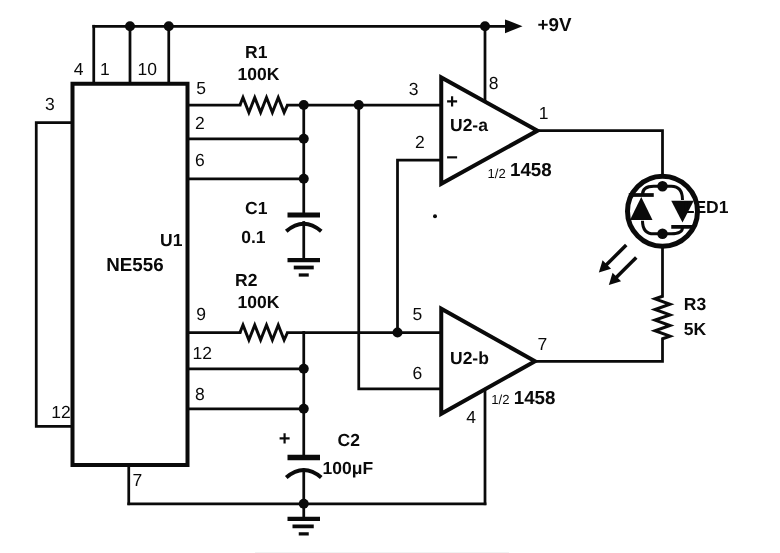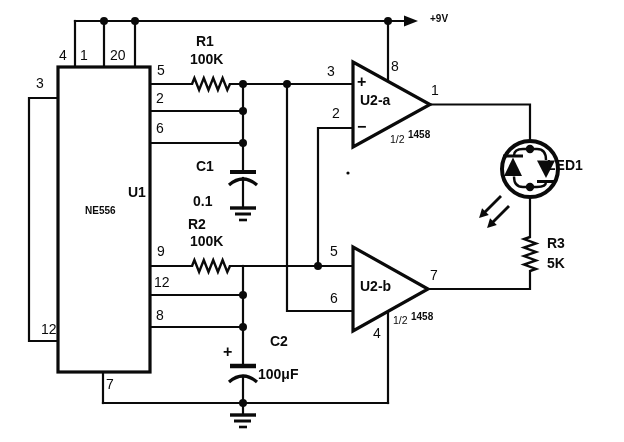--- a/index.html
+++ b/index.html
@@ -1,21 +1,21 @@
 <!DOCTYPE html>
 <html><head>
 <meta charset="utf-8">
 <style>
   html,body{margin:0;padding:0;background:#e8e8e8;}
   #canvas{position:relative;width:624px;height:442px;background:#ffffff;overflow:hidden;}
   #schematic-svg{position:absolute;left:0;top:0;}
   .lbl{position:absolute;font-family:"Liberation Sans",sans-serif;font-size:14px;font-weight:400;
        color:#0a0a0a;white-space:nowrap;line-height:1.1;}
   .b{font-weight:700;}
-  .lg{font-size:10px;text-align:center;}
+  .lg{font-size:15px;text-align:center;}
   .sm{font-size:10.5px;text-align:center;}
   .sign{font-size:16px;font-weight:700;line-height:1.0;}
 </style>
 </head>
 <body>
 
 <div id="canvas">
 
   <svg id="schematic-svg" width="624" height="442" viewBox="0 0 624 442">
 
@@ -121,43 +121,43 @@
       </g>
       <g transform="translate(509,206) rotate(135)">
         <line x1="0" y1="0" x2="23" y2="0" stroke-width="2.8"></line>
         <polygon points="22,-4.8 22,4.8 31,0" stroke="none"></polygon>
       </g>
     </g>
   </svg>
 
   <span class="lbl" style="left:59px;top:48px">4</span>
   <span class="lbl" style="left:80px;top:48px">1</span>
-  <span class="lbl" style="left:110px;top:48px">20</span>
+  <span class="lbl" style="left:110px;top:48px">10</span>
   <span class="lbl" style="left:36px;top:76px">3</span>
   <span class="lbl" style="left:41px;top:322px">12</span>
   <span class="lbl" style="left:157px;top:63px">5</span>
   <span class="lbl" style="left:156px;top:91px">2</span>
   <span class="lbl" style="left:156px;top:121px">6</span>
   <span class="lbl" style="left:157px;top:244px">9</span>
   <span class="lbl" style="left:154px;top:275px">12</span>
   <span class="lbl" style="left:156px;top:308px">8</span>
   <span class="lbl" style="left:106px;top:377px">7</span>
 
   <span class="lbl b" style="left:128px;top:185px">U1</span>
   <span class="lbl b lg" style="left:85px;top:205px">NE556</span>
 
   <span class="lbl b" style="left:196px;top:34px">R1</span>
   <span class="lbl b" style="left:190px;top:52px">100K</span>
   <span class="lbl b" style="left:196px;top:159px">C1</span>
-  <span class="lbl b" style="left:193px;top:194px">0.1</span>
+  <span class="lbl b" style="left:193px;top:182px">0.1</span>
   <span class="lbl b" style="left:188px;top:217px">R2</span>
   <span class="lbl b" style="left:190px;top:234px">100K</span>
 
   <span class="lbl sign" style="left:223px;top:344px">+</span>
-  <span class="lbl b" style="left:270px;top:334px">C2</span>
+  <span class="lbl b" style="left:270px;top:345px">C2</span>
   <span class="lbl b" style="left:258px;top:367px">100μF</span>
 
   <span class="lbl" style="left:327px;top:64px">3</span>
   <span class="lbl" style="left:332px;top:106px">2</span>
   <span class="lbl" style="left:391px;top:59px">8</span>
   <span class="lbl" style="left:431px;top:83px">1</span>
   <span class="lbl sign" style="left:357px;top:74px">+</span>
   <span class="lbl sign" style="left:357px;top:119px">−</span>
   <span class="lbl b" style="left:360px;top:93px">U2-a</span>
   <span class="lbl sm" style="left:390px;top:134px">1/2</span>

